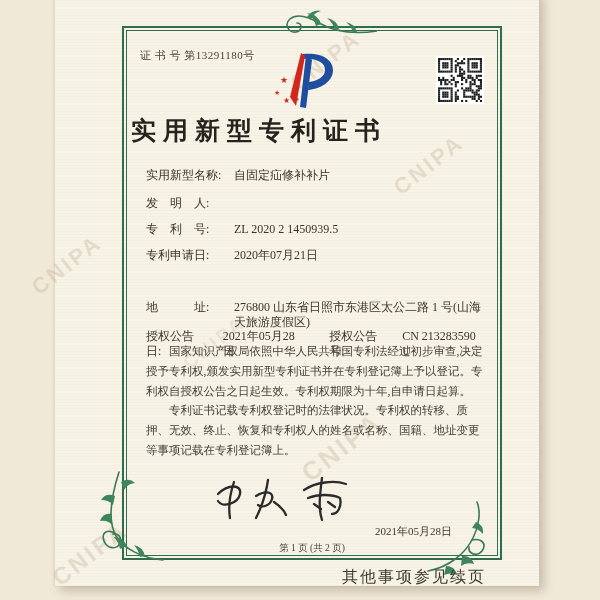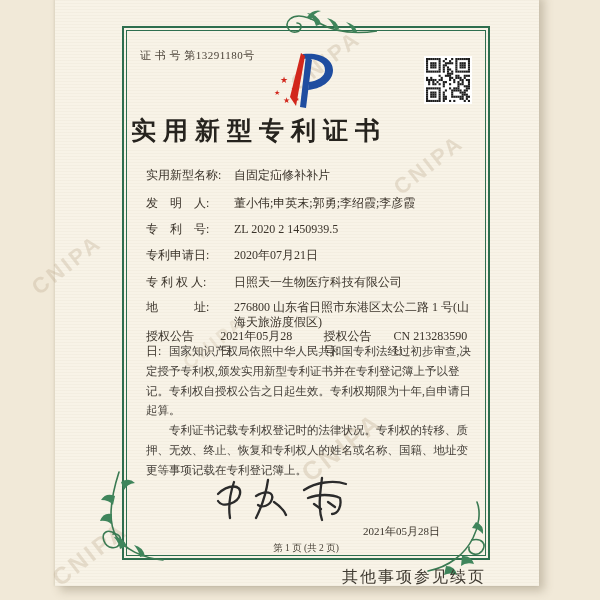--- a/index.html
+++ b/index.html
@@ -11,20 +11,21 @@
   }
   .paper{
     position:absolute;left:55px;top:-8px;width:484px;height:594px;
     background:#f8f3e7;
     background-image:repeating-linear-gradient(0deg, rgba(120,100,60,0.035) 0 1px, transparent 1px 3px);
     box-shadow:5px 5px 9px rgba(90,75,50,.28), -1px 0 2px rgba(90,75,50,.10);
   }
   .frame{
     position:absolute;left:122px;top:26px;width:364px;height:530px;
     border:2px solid #2e6e4e;
+    padding-left:12px;
   }
   .frame::before{
     content:"";position:absolute;inset:2px;border:1px solid #2e6e4e;pointer-events:none;
   }
   .cert-no{position:absolute;left:16px;top:20px;font-size:11px;letter-spacing:.5px;color:#4a4238;}
   .logo{position:absolute;left:146px;top:24px;width:64px;height:58px;}
   .qr{position:absolute;right:16px;top:28px;width:44px;height:44px;background:#fff;padding:2px;}
   .title{
     position:absolute;left:0;right:0;top:86px;
     font-size:25px;font-weight:bold;letter-spacing:7px;color:#26231e;
@@ -313,33 +314,28 @@
     </svg>
 
   <div class="title">实用新型专利证书</div>
 
   <div class="frow" style="top:140px">
     <span class="flabel">实用新型名称:</span>
     <span class="fvalue">自固定疝修补补片</span>
   </div>
   <div class="frow" style="top:168px">
     <span class="flabel">发　明　人:</span>
-    <span class="fvalue">董小伟;申英末;郭勇;李绍霞;李彦霞</span>
   </div>
   <div class="frow" style="top:194px">
     <span class="flabel">专　利　号:</span>
     <span class="fvalue">ZL 2020 2 1450939.5</span>
   </div>
   <div class="frow" style="top:220px">
     <span class="flabel">专利申请日:</span>
     <span class="fvalue">2020年07月21日</span>
-  </div>
-  <div class="frow" style="top:247px">
-    <span class="flabel">专 利 权 人:</span>
-    <span class="fvalue">日照天一生物医疗科技有限公司</span>
   </div>
   <div class="frow" style="top:272px">
     <span class="flabel">地　　　址:</span>
     <span class="fvalue">276800 山东省日照市东港区太公二路 1 号(山海天旅游度假区)</span>
   </div>
 
   <div class="grow" style="top:301px">
     <span>授权公告日:</span>
     <span style="margin-left:4px">2021年05月28日</span>
     <span class="g2">授权公告号:</span>

